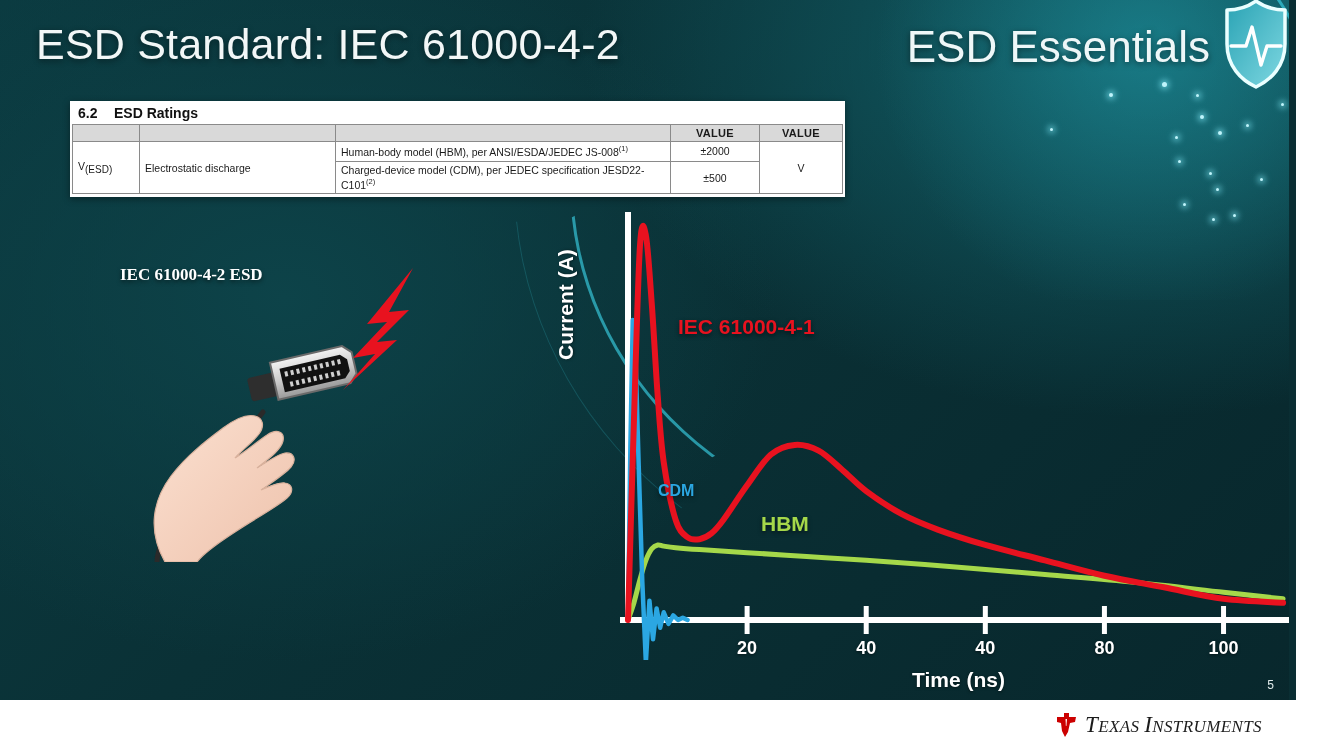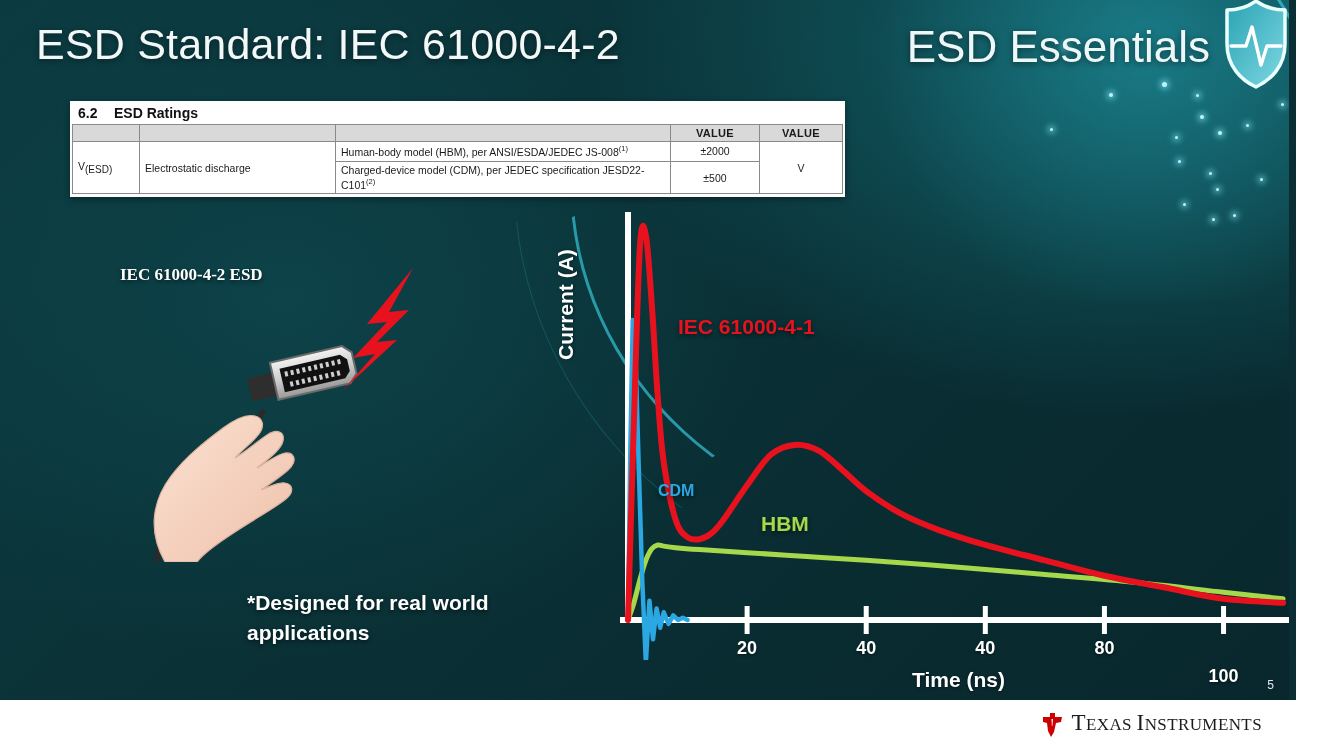--- a/index.html
+++ b/index.html
@@ -68,21 +68,21 @@
         font-size:21px;text-shadow:0 1px 3px rgba(0,0,0,.5);}
   .tick-lab{position:absolute;color:#fff;font-weight:bold;font-size:18px;
             text-shadow:0 1px 3px rgba(0,0,0,.5);transform:translateX(-50%);}
   .sername{position:absolute;font-weight:bold;text-shadow:0 2px 4px rgba(0,0,0,.5);}
   .s-iec{left:118px;top:125px;font-size:21px;color:#e8121f;}
   .s-cdm{left:98px;top:292px;font-size:16px;color:#2ba7e2;}
   .s-hbm{left:168px;top:322px;font-size:21px;color:#a5d84a;margin-left:33px;}
 
   
   .footer{position:absolute;left:0;bottom:0;width:100%;height:46px;background:#fff;}
-  .ti{position:absolute;right:34px;bottom:6px;display:flex;gap:4px;}
+  .ti{position:absolute;right:34px;bottom:6px;display:flex;align-items:center;gap:4px;font-style:italic;}
   .ti-name{font-family:"Liberation Serif",serif;font-size:23px;color:#1b1b1b;
            letter-spacing:.4px;white-space:nowrap;}
   .ti-name .sc{font-size:17px;}
   .pageno{position:absolute;right:22px;bottom:54px;color:#dfeaea;font-size:12px;}
   .sidebar-r{position:absolute;right:0;top:0;width:7px;height:700px;background:#0a2e33;}
 </style>
 </head>
 <body>
 
 <div id="slide">
@@ -205,21 +205,20 @@
         <rect x="229" y="115" width="3" height="5"></rect>
           <rect x="235" y="115" width="3" height="5"></rect>
         <rect x="241" y="115" width="3" height="5"></rect>
       </g>
     </g>
 
     <path d="M318 6 L272 62 L292 60 L258 96 L280 92 L248 128
              L302 78 L282 80 L314 48 L294 50 Z" fill="#e8121f"></path>
   </svg>
 
-  <div class="cap-note">*Designed for real world applications</div>
 
   <div class="chart">
     <div class="ylab">Current (A)</div>
 
     <svg id="plot" viewBox="0 0 760 470" width="760" height="470" style="position:absolute;left:0;top:0;">
 
       <line id="yaxis" x1="68" y1="22" x2="68" y2="430" stroke="#ffffff" stroke-width="6"></line>
       <line id="xaxis" x1="60" y1="430" x2="740" y2="430" stroke="#ffffff" stroke-width="6"></line>
       <g id="ticks">
           <line x1="187.10714285714286" x2="187.10714285714286" y1="416" y2="444" stroke="#ffffff" stroke-width="5"></line>
@@ -231,21 +230,21 @@
       <path id="p-hbm" fill="none" stroke-width="5" stroke-linejoin="round" stroke-linecap="round" d="M68.00,430.00C68.99,427.11 71.97,419.42 73.96,412.69C75.94,405.95 77.93,396.65 79.91,389.60C81.90,382.55 83.88,375.49 85.87,370.36C87.85,365.23 89.84,361.38 91.82,358.82C93.81,356.25 95.79,355.42 97.78,354.97C99.76,354.52 100.75,355.68 103.73,356.13C106.71,356.57 109.69,357.09 115.64,357.66C121.60,358.24 127.55,358.75 139.46,359.59C151.38,360.42 169.24,361.51 187.11,362.67C204.97,363.82 226.81,365.23 246.66,366.51C266.51,367.80 281.40,368.63 306.21,370.36C331.03,372.09 365.77,374.53 395.54,376.90C425.32,379.28 455.10,382.03 484.88,384.60C514.65,387.16 544.43,389.34 574.21,392.29C603.98,395.24 638.72,399.54 663.54,402.30C688.35,405.05 713.16,407.75 723.09,408.84" stroke="#a5d84a"></path>
       <path id="p-cdm" fill="none" stroke-width="4.5" stroke-linejoin="round" stroke-linecap="round" d="M68.00,430.00 L70.38,256.86 L72.76,129.89 L75.15,152.97 L78.72,276.10 L82.29,391.52 L85.87,472.32 L89.44,410.76 L93.01,449.24 L96.59,418.46 L100.16,437.70 L103.73,422.30 L108.50,433.85 L113.26,425.38 L118.03,430.00 L122.79,427.69 L127.55,430.00" stroke="#2ba7e2"></path>
       <path id="p-iec" fill="none" stroke-width="6" stroke-linejoin="round" stroke-linecap="round" d="M68.00,430.00C68.99,396.65 71.97,292.13 73.96,229.92C75.94,167.72 77.93,87.56 79.91,56.78C81.90,26.00 83.88,35.62 85.87,45.24C87.85,54.86 89.84,87.56 91.82,114.50C93.81,141.43 95.79,180.55 97.78,206.84C99.76,233.13 100.75,251.73 103.73,272.25C106.71,292.77 111.67,317.46 115.64,329.96C119.61,342.47 123.58,344.07 127.55,347.28C131.52,350.48 135.49,349.84 139.46,349.20C143.43,348.56 147.40,346.63 151.38,343.43C155.35,340.22 157.33,337.98 163.29,329.96C169.24,321.95 179.17,306.23 187.11,295.33C195.05,284.43 202.99,271.29 210.93,264.55C218.87,257.82 226.81,255.57 234.75,254.93C242.69,254.29 250.63,256.54 258.57,260.70C266.51,264.87 274.45,273.21 282.39,279.94C290.33,286.68 296.29,293.73 306.21,301.10C316.14,308.48 330.04,317.78 341.95,324.19C353.86,330.60 363.78,334.45 377.68,339.58C391.57,344.71 407.46,349.84 425.32,354.97C443.19,360.10 465.02,365.23 484.88,370.36C504.73,375.49 524.58,381.26 544.43,385.75C564.28,390.24 584.13,393.45 603.98,397.30C623.83,401.14 643.68,406.27 663.54,408.84C683.39,411.40 713.16,412.04 723.09,412.69" stroke="#e8121f"></path>
     </svg>
 
     <div id="ticklabels">
         <div class="tick-lab" style="left: 187.107px; top: 448px;">20</div>
         <div class="tick-lab" style="left: 306.214px; top: 448px;">40</div>
         <div class="tick-lab" style="left: 425.321px; top: 448px;">40</div>
         <div class="tick-lab" style="left: 544.429px; top: 448px;">80</div>
-        <div class="tick-lab" style="left: 663.536px; top: 448px; margin-top: 28px;">100</div>
+        <div class="tick-lab" style="left: 663.536px; top: 448px;">100</div>
       </div>
 
     <div class="sername s-iec">IEC 61000-4-1</div>
     <div class="sername s-cdm">CDM</div>
     <div class="sername s-hbm">HBM</div>
 
     <div class="xlab">Time (ns)</div>
   </div>
 
   <div class="pageno">5</div>

